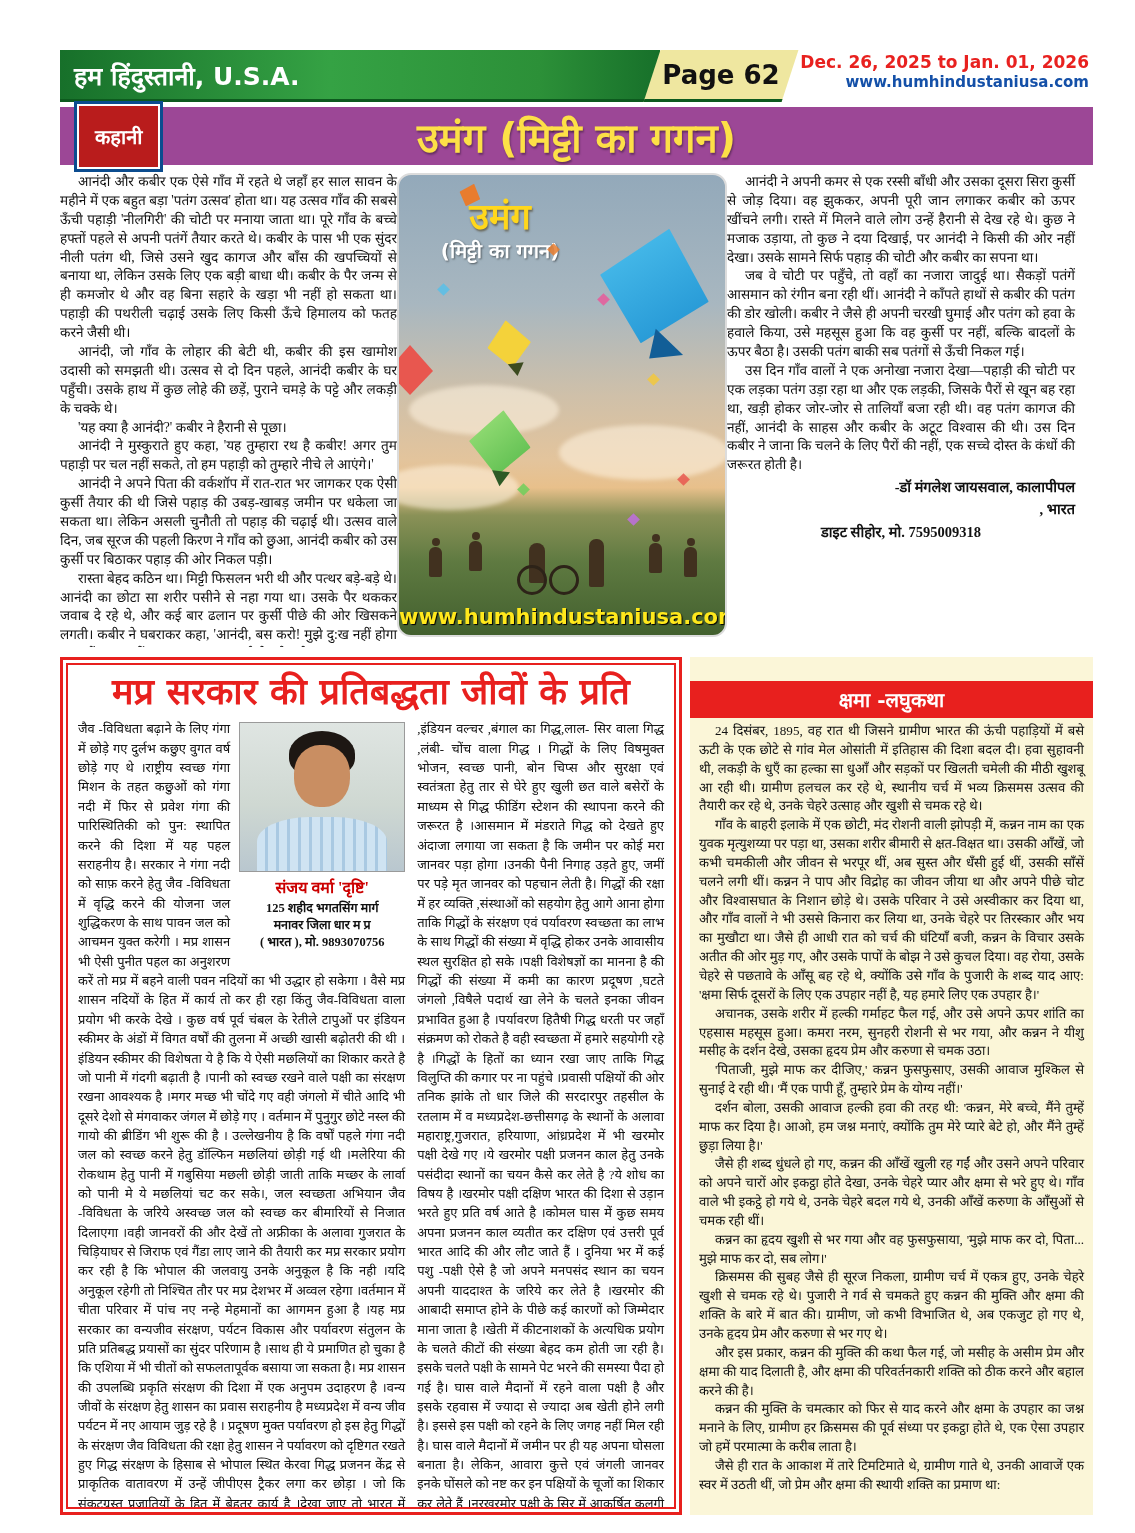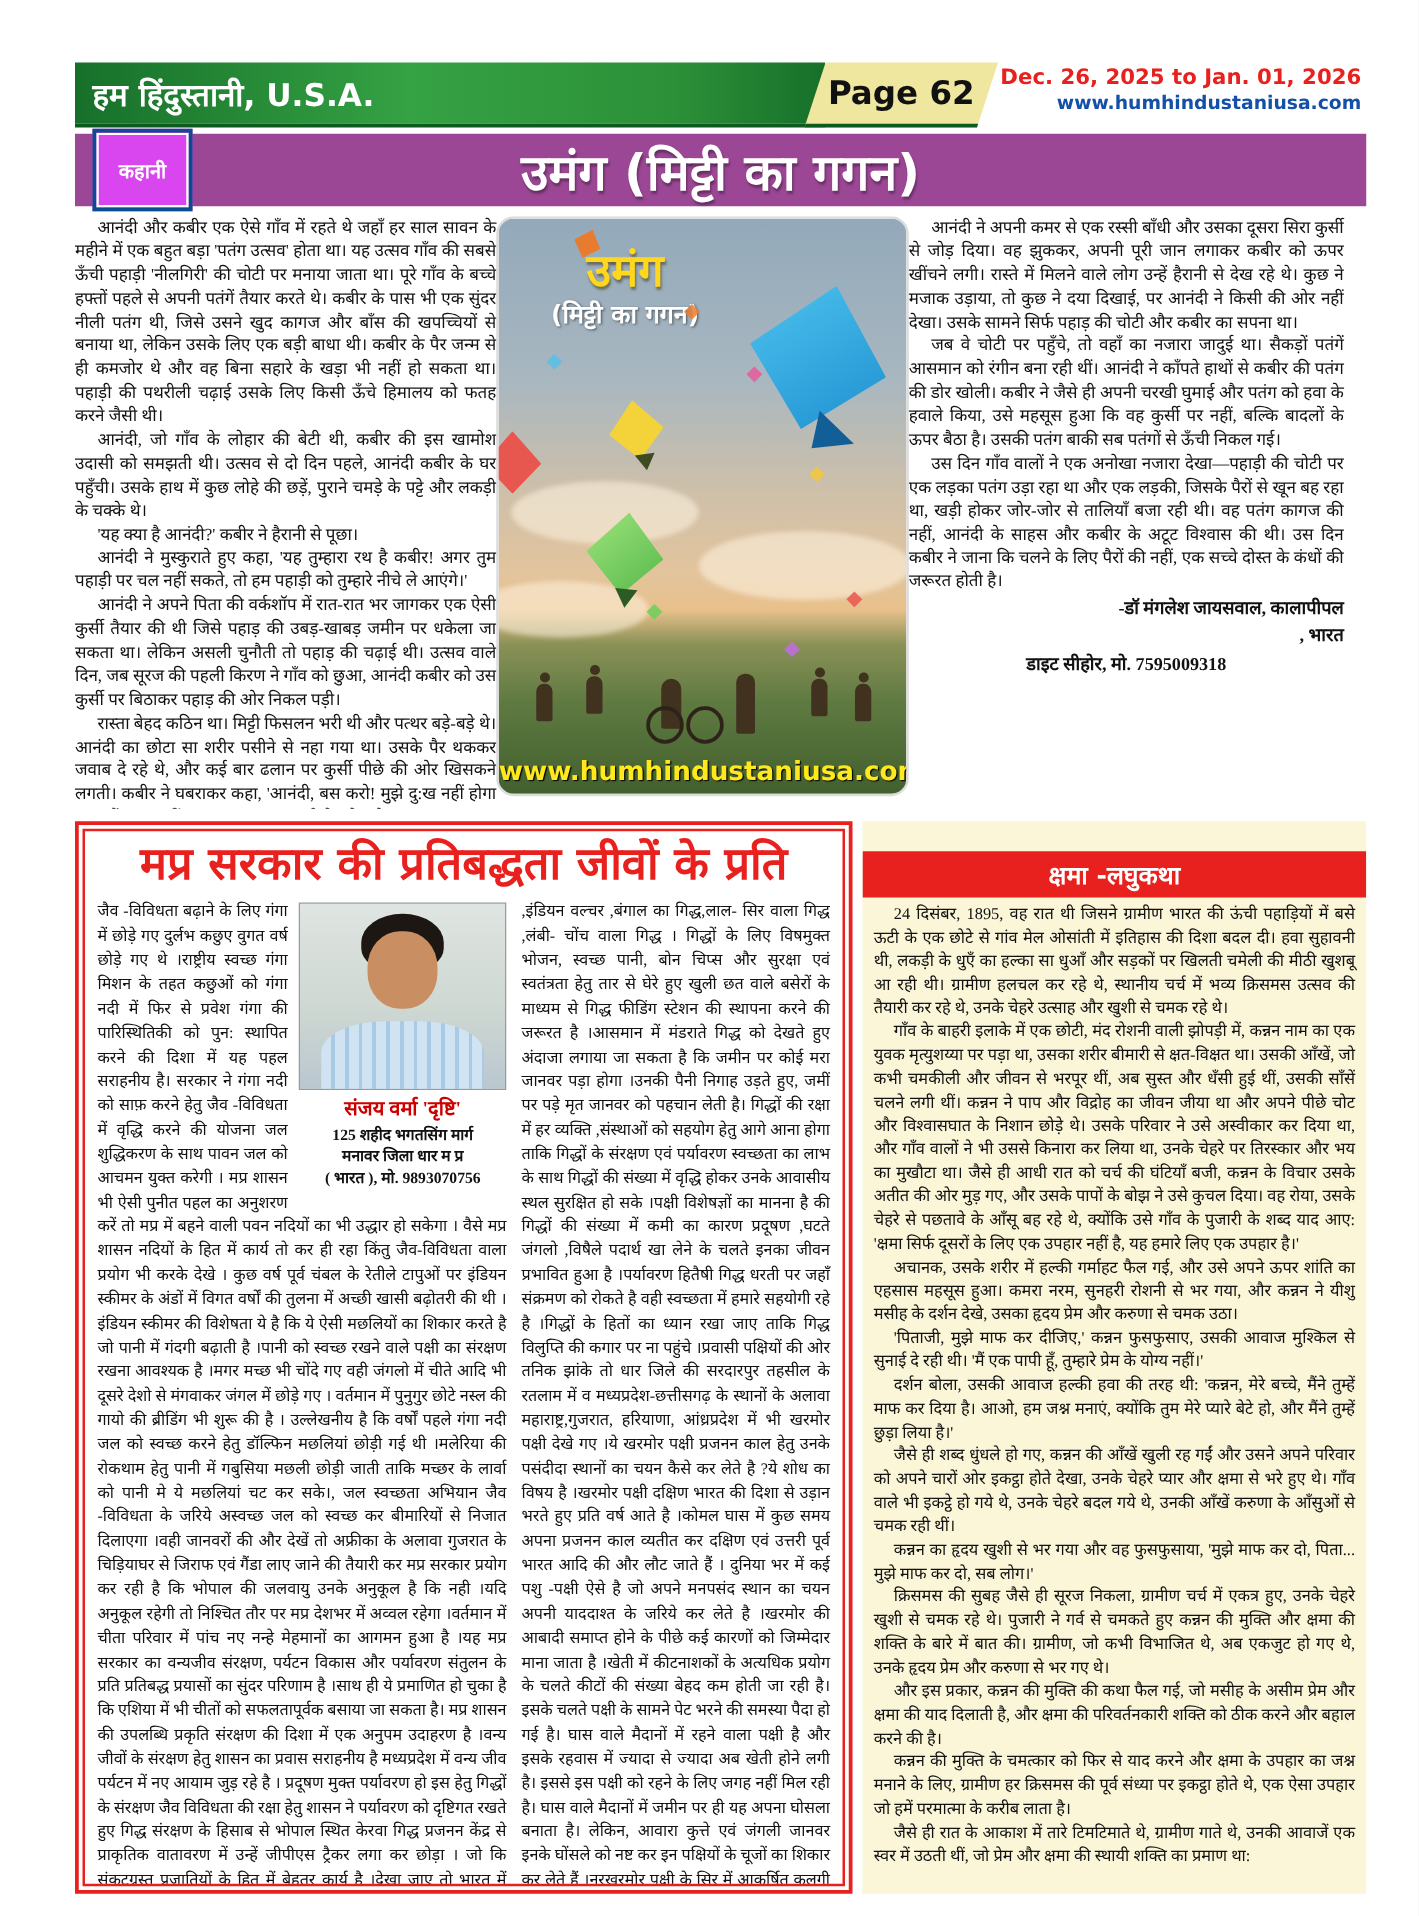--- a/index.html
+++ b/index.html
@@ -23,25 +23,25 @@
   }
   .page-tab span{ transform:skewX(18deg); font-family:"DejaVu Sans",sans-serif; font-weight:bold; font-size:26px; color:#111; }
   .head-right{ flex:1; text-align:right; padding:2px 4px 0 0; line-height:1.25; }
   .date-line{ color:#e8211f; font-family:"DejaVu Sans",sans-serif; font-weight:bold; font-size:17px; }
   .url-line{ color:#1450a8; font-family:"DejaVu Sans",sans-serif; font-weight:bold; font-size:15px; }
   
   .banner{
     margin-top:5px; height:58px; background:#9c4796; display:flex; align-items:center; position:relative;
   }
   .kahani{
-    margin-left:14px; background:#d946ef; border:3px solid #0b4c8f; box-shadow:inset 0 0 0 2px #fff;
-    color:#fff; font-family:"DejaVu Sans",sans-serif; font-weight:bold; font-size:16px; padding:19px 18px;
+    margin-left:14px; background:#b91c1c; border:3px solid #0b4c8f; box-shadow:inset 0 0 0 2px #fff;
+    color:#fff; font-family:"DejaVu Sans",sans-serif; font-weight:bold; font-size:20px; padding:19px 18px;
   }
   .story-title{
-    position:absolute; left:0; right:0; text-align:center; color:#ffffff;
+    position:absolute; left:0; right:0; text-align:center; color:#fde047;
     font-family:"DejaVu Sans",sans-serif; font-weight:bold; font-size:40px; text-shadow:1px 2px 2px rgba(0,0,0,.35);
   }
   
   .story{ display:flex; margin-top:8px; height:474px; overflow:hidden; }
   .scol{ font-size:13.6px; line-height:1.39; text-align:justify; color:#111; }
   .scol p{ text-indent:18px; }
   .scol1{ width:337px; }
   .scol3{ width:348px; }
   .byline{ font-weight:bold; text-align:right; font-size:14.5px; margin-top:2px; }
   .byline.center{ text-align:center; }

